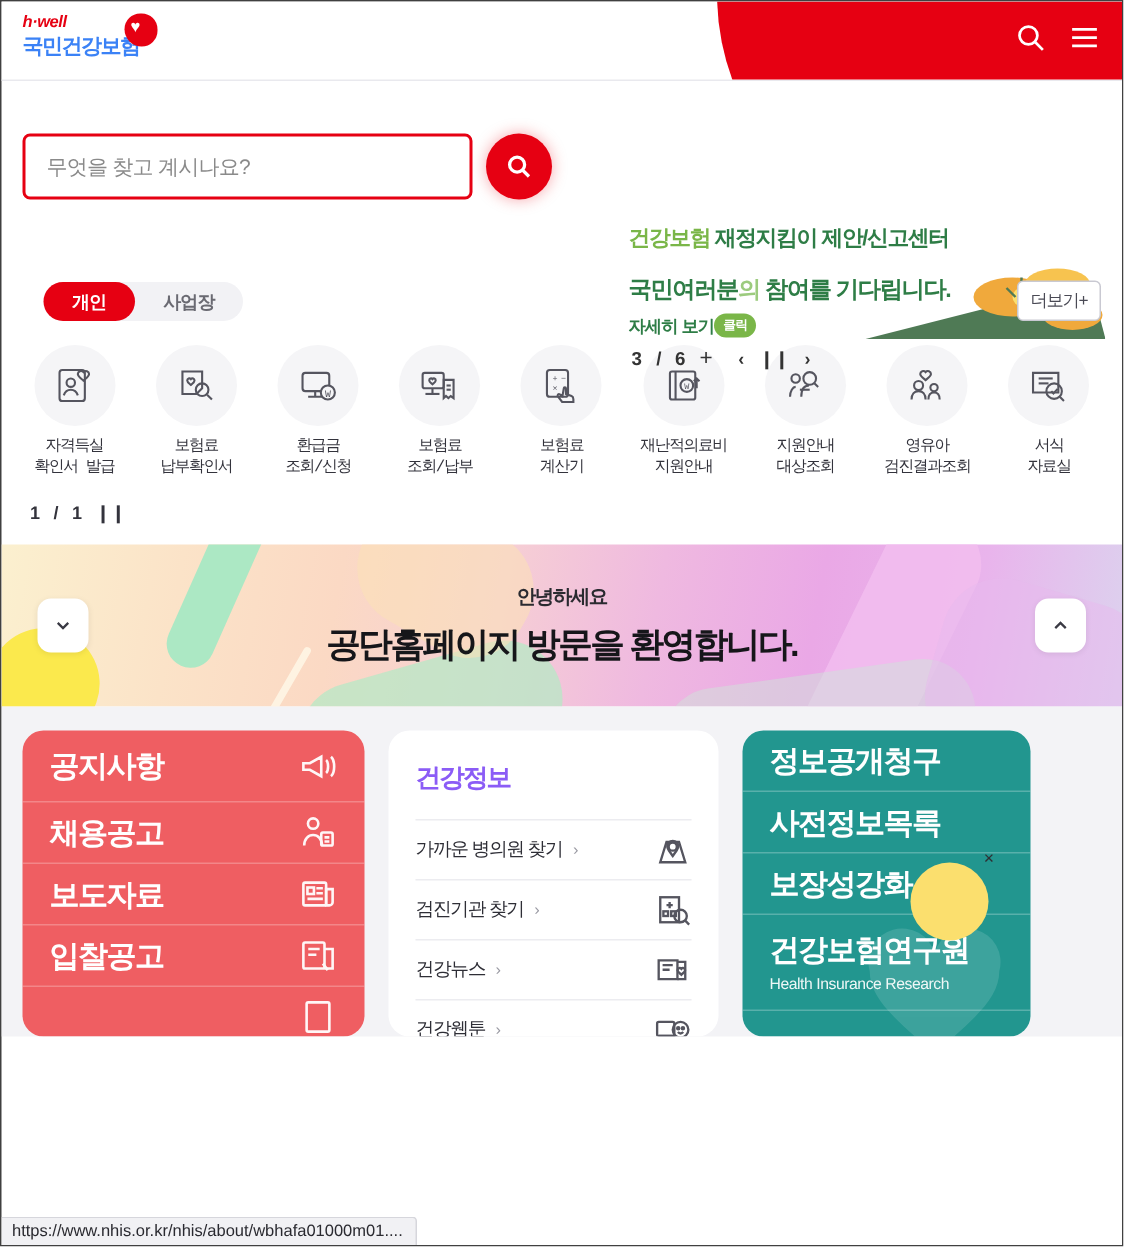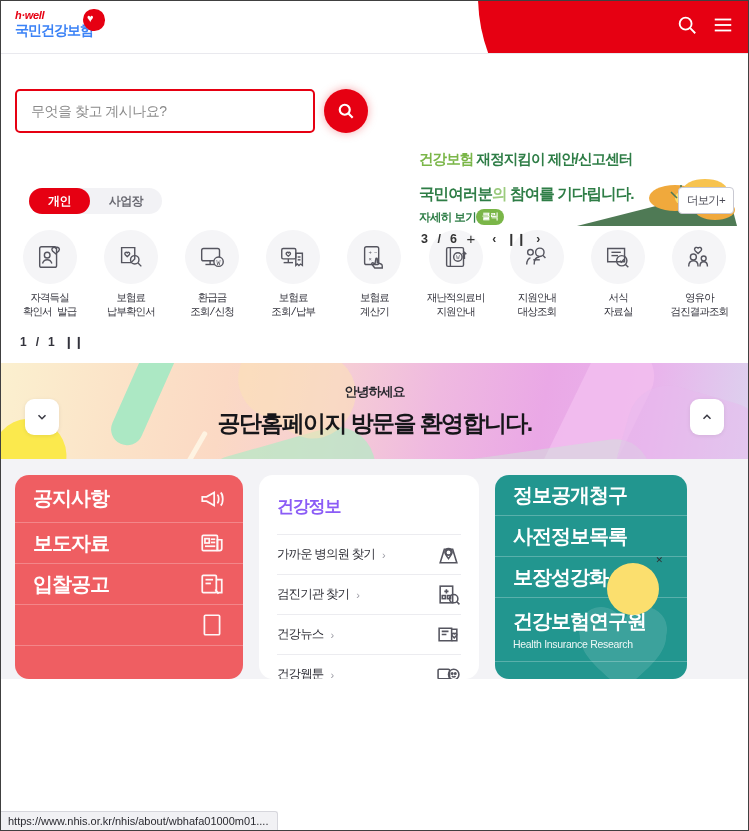--- a/index.html
+++ b/index.html
@@ -151,21 +151,21 @@
     margin-top: 8px; font-size: 10.5px; color: #33333c; text-align: center;
     line-height: 13.5px; letter-spacing: -0.9px; font-weight: 500;
   }
   .grid-nav {
     display: flex; align-items: center; gap: 9px; padding: 16px 0 0 19px;
     font-size: 12px; font-weight: bold; color: #33333c;
   }
 
   
   .welcome {
-    position: relative; height: 96px; margin-top: 14px; overflow: hidden;
+    position: relative; height: 108px; margin-top: 14px; overflow: hidden;
     background: linear-gradient(100deg,
       #fbf0cf 0%, #fbe3c8 16%, #fbd9c4 30%, #f6cfd4 44%,
       #efb9e0 58%, #eaa8e6 72%, #e9b4ec 86%, #dcd2ee 100%);
   }
   .w-shape { position: absolute; border-radius: 40px; }
   .w1 { left: -34px; top: 46px; width: 74px; height: 150px; background: #fbe94d; transform: rotate(42deg); }
   .w2 { left: 128px; top: -34px; width: 32px; height: 120px; background: #a8e8c4; transform: rotate(24deg); opacity: .95; }
   .w3 { left: 196px; top: 78px; width: 180px; height: 78px; background: #b7e8c6; transform: rotate(-16deg); opacity: .75; }
   .w4 { left: 236px; top: -20px; width: 120px; height: 86px; background: #fbe2b6; transform: rotate(30deg); opacity: .55; }
   .w5 { left: 560px; top: -26px; width: 66px; height: 190px; background: #f2bdee; transform: rotate(26deg); opacity: .85; }
@@ -440,45 +440,45 @@
         </svg>
       </div>
       <div class="icon-label">
         <span>지원안내</span><br><span>대상조회</span>
       </div>
     </div>
 
     <div class="icon-cell">
       <div class="icon-circle">
         <svg width="30" height="30" viewBox="0 0 32 32" fill="none" stroke="#55555f" stroke-width="1.5">
+          <path d="M15 6.5c1.3-1.5 3.8-.6 3.8 1.3 0 1.7-2.5 3.2-3.8 4.4-1.3-1.2-3.8-2.7-3.8-4.4 0-1.9 2.5-2.8 3.8-1.3z"></path>
+          <circle cx="10" cy="16" r="3.2"></circle>
+          <path d="M5 26c0-4 2.2-6 5-6s5 2 5 6"></path>
+          <circle cx="21" cy="17.5" r="2.6"></circle>
+          <path d="M17 26c0-3.4 1.8-5 4-5s4 1.6 4 5"></path>
+        </svg>
+      </div>
+      <div class="icon-label">
+        <span>영유아</span><br><span>검진결과조회</span>
+      </div>
+    </div>
+
+    <div class="icon-cell">
+      <div class="icon-circle">
+        <svg width="30" height="30" viewBox="0 0 32 32" fill="none" stroke="#55555f" stroke-width="1.5">
           <path d="M5 7h18v14H5z"></path>
           <line x1="9" y1="11" x2="19" y2="11"></line>
             <line x1="9" y1="14.5" x2="16" y2="14.5"></line>
           <circle cx="20" cy="20" r="5.5"></circle>
           <path d="M18 20l1.5 1.6 3-3.2"></path>
           <line x1="24" y1="24" x2="27" y2="27"></line>
         </svg>
       </div>
       <div class="icon-label">
         <span>서식</span><br><span>자료실</span>
-      </div>
-    </div>
-
-    <div class="icon-cell">
-      <div class="icon-circle">
-        <svg width="30" height="30" viewBox="0 0 32 32" fill="none" stroke="#55555f" stroke-width="1.5">
-          <path d="M15 6.5c1.3-1.5 3.8-.6 3.8 1.3 0 1.7-2.5 3.2-3.8 4.4-1.3-1.2-3.8-2.7-3.8-4.4 0-1.9 2.5-2.8 3.8-1.3z"></path>
-          <circle cx="10" cy="16" r="3.2"></circle>
-          <path d="M5 26c0-4 2.2-6 5-6s5 2 5 6"></path>
-          <circle cx="21" cy="17.5" r="2.6"></circle>
-          <path d="M17 26c0-3.4 1.8-5 4-5s4 1.6 4 5"></path>
-        </svg>
-      </div>
-      <div class="icon-label">
-        <span>영유아</span><br><span>검진결과조회</span>
       </div>
     </div>
   </div>
 
   <div class="grid-nav">
     <span>1</span>
     <span>/</span>
     <span>1</span>
     <span>❙❙</span>
   </div>
@@ -512,20 +512,30 @@
 
   <div class="cards-area">
 
     <div class="card card-red">
       <div class="clist-item">
         <span class="clist-label">공지사항</span>
         <svg class="clist-ico" viewBox="0 0 24 24" fill="none" stroke="#fff" stroke-width="1.6">
           <path d="M3 10v4h4l7 4V6l-7 4z"></path>
             <path d="M17 8c1.6 1.4 1.6 6.6 0 8"></path>
             <path d="M20 6c2.6 2.2 2.6 9.8 0 12"></path>
+        </svg>
+      </div>
+      <div class="clist-item">
+        <span class="clist-label">채용공고</span>
+        <svg class="clist-ico" viewBox="0 0 24 24" fill="none" stroke="#fff" stroke-width="1.6">
+          <circle cx="9" cy="6.5" r="3.2"></circle>
+            <path d="M3.5 20c0-4 2.5-6.5 5.5-6.5s5.5 2.5 5.5 6.5"></path>
+          <rect x="14" y="12" width="7" height="8" rx="1"></rect>
+            <line x1="16" y1="15" x2="19" y2="15"></line>
+            <line x1="16" y1="17.5" x2="19" y2="17.5"></line>
         </svg>
       </div>
       <div class="clist-item">
         <span class="clist-label">보도자료</span>
         <svg class="clist-ico" viewBox="0 0 24 24" fill="none" stroke="#fff" stroke-width="1.6">
           <rect x="3" y="5" width="14" height="14" rx="1"></rect>
             <path d="M17 9h4v8a2 2 0 01-2 2h-2z"></path>
           <rect x="5.5" y="8" width="4" height="4"></rect>
             <line x1="11" y1="8.5" x2="15" y2="8.5"></line>
             <line x1="11" y1="11.5" x2="15" y2="11.5"></line>

